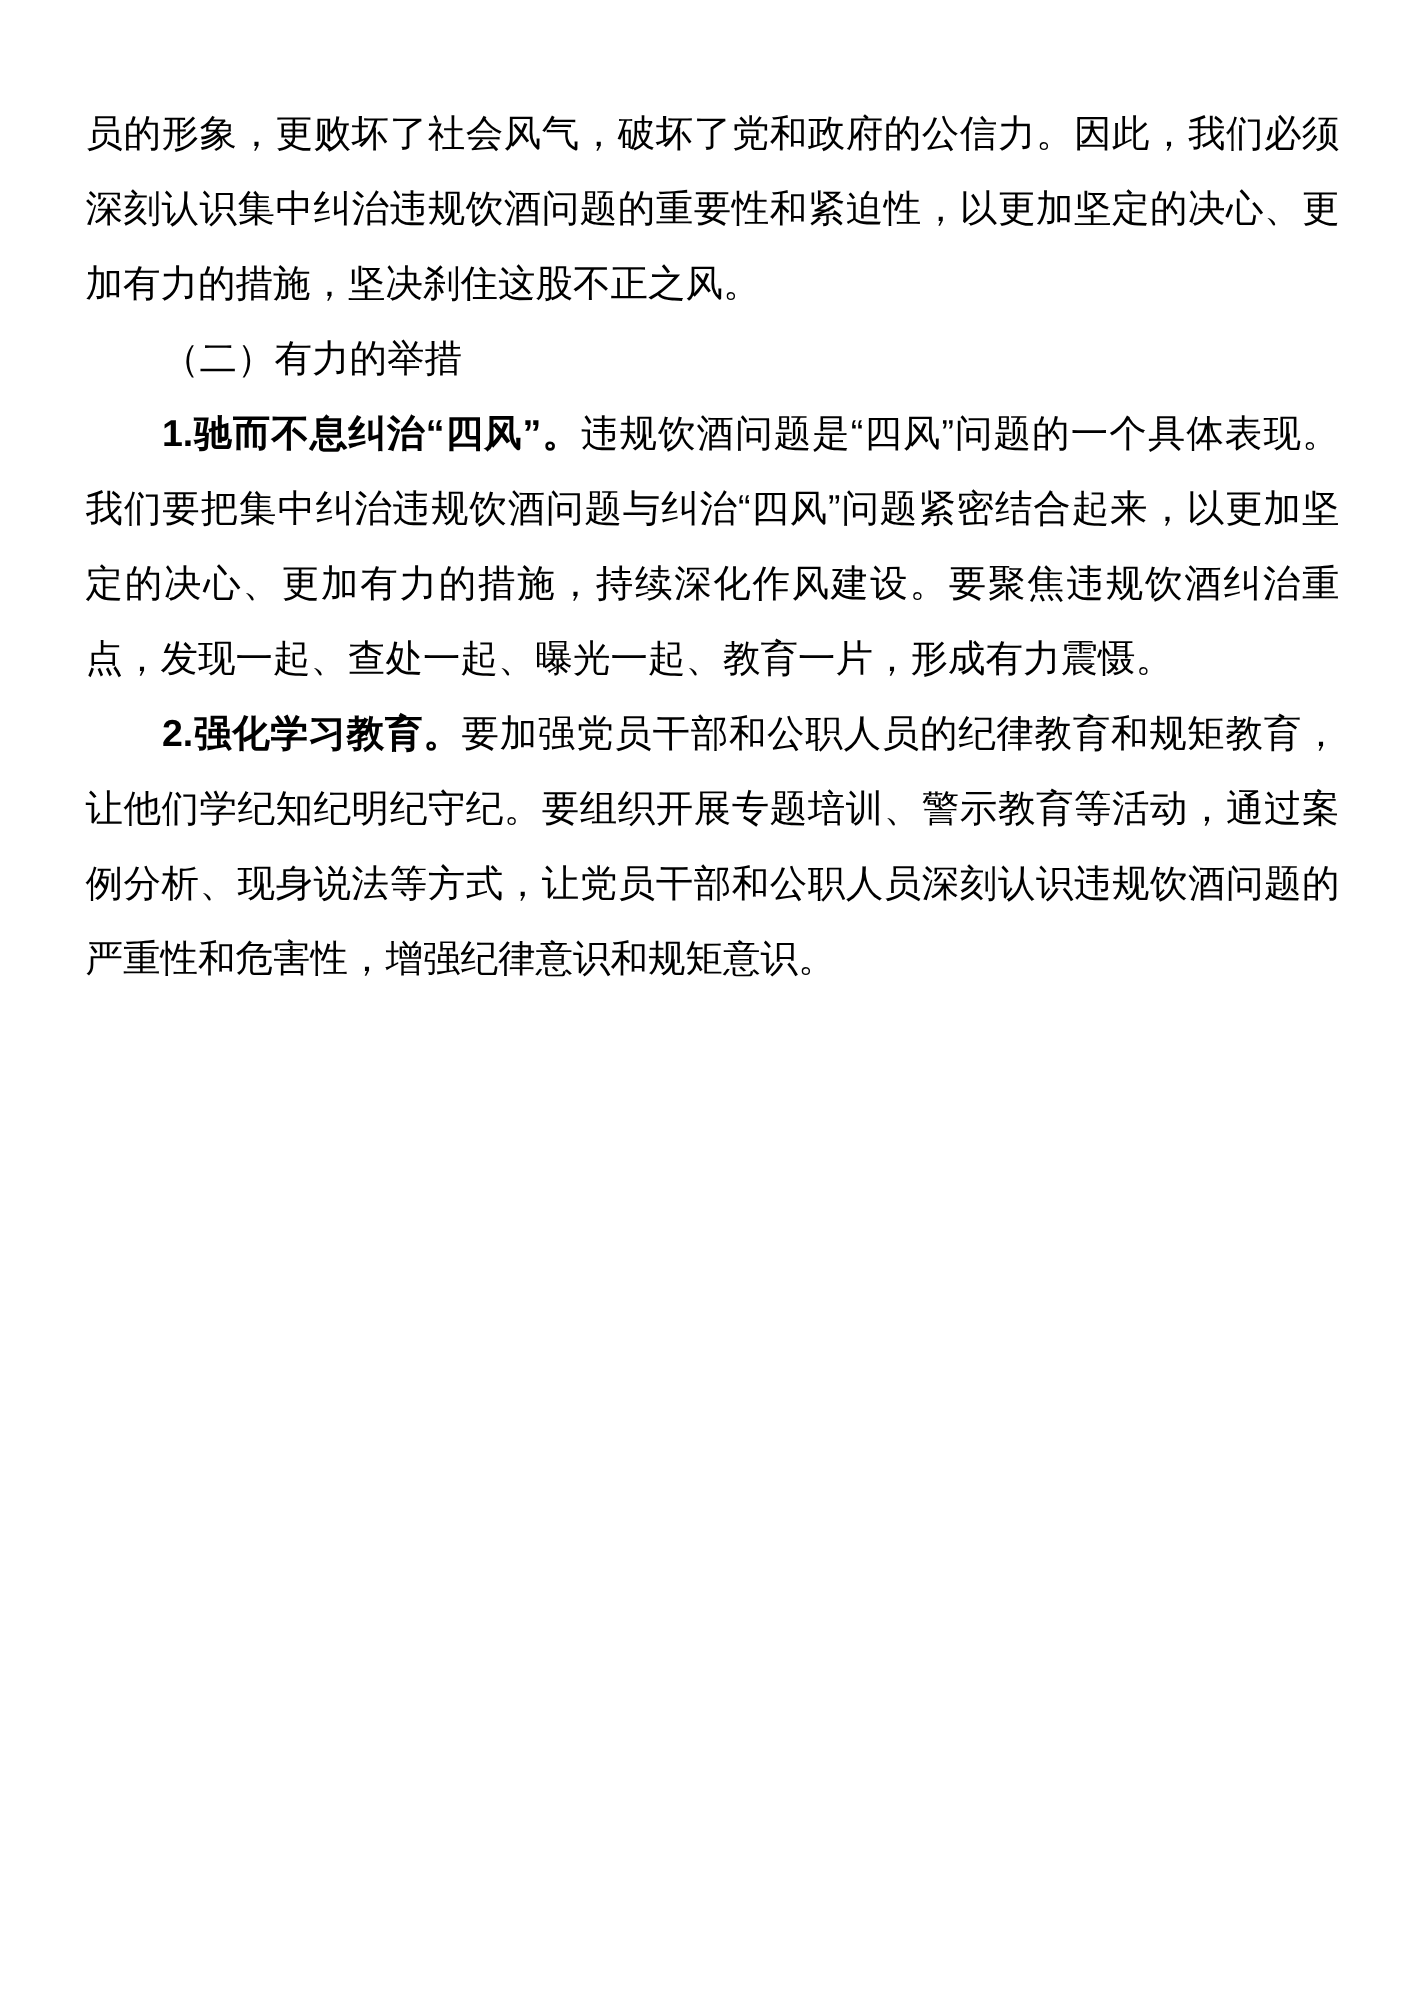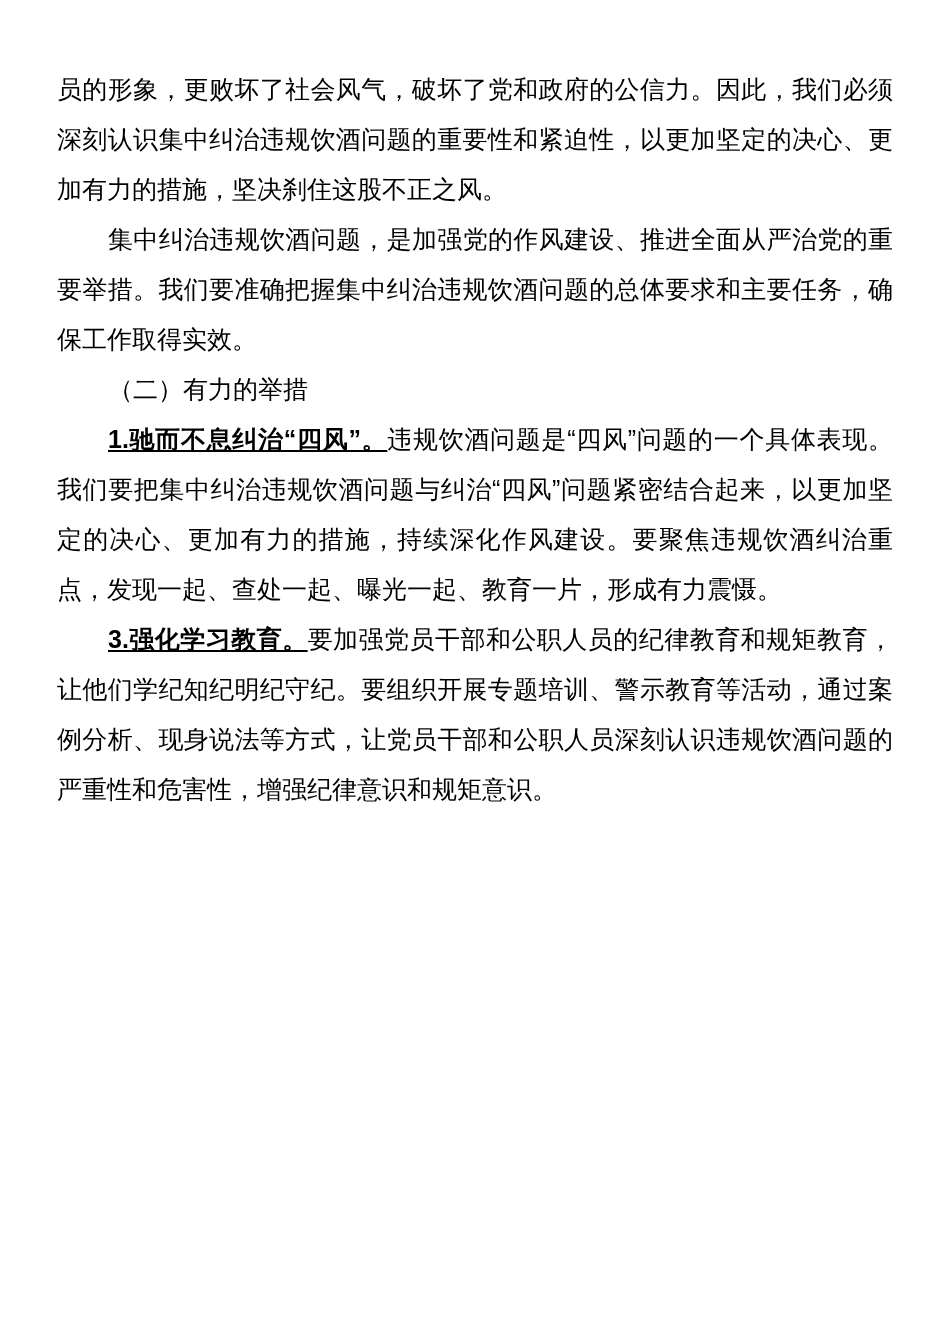--- a/index.html
+++ b/index.html
@@ -29,27 +29,25 @@
     text-align: justify;
     text-justify: inter-character;
     color: #000000;
     font-weight: 400;
   }
   .doc-body p.indent {
     text-indent: 51px;
   }
   .doc-body p strong {
     font-weight: 700;
-    text-decoration: underline;
   }
 </style>
 </head>
 <body>
 
 <div class="page">
   <div class="doc-body">
       <p class="">员的形象，更败坏了社会风气，破坏了党和政府的公信力。因此，我们必须深刻认识集中纠治违规饮酒问题的重要性和紧迫性，以更加坚定的决心、更加有力的措施，坚决刹住这股不正之风。</p>
-      <p class="indent">集中纠治违规饮酒问题，是加强党的作风建设、推进全面从严治党的重要举措。我们要准确把握集中纠治违规饮酒问题的总体要求和主要任务，确保工作取得实效。</p>
       <p class="indent">（二）有力的举措</p>
       <p class="indent"><strong>1.驰而不息纠治“四风”。</strong>违规饮酒问题是“四风”问题的一个具体表现。我们要把集中纠治违规饮酒问题与纠治“四风”问题紧密结合起来，以更加坚定的决心、更加有力的措施，持续深化作风建设。要聚焦违规饮酒纠治重点，发现一起、查处一起、曝光一起、教育一片，形成有力震慑。</p>
-      <p class="indent"><strong>3.强化学习教育。</strong>要加强党员干部和公职人员的纪律教育和规矩教育，让他们学纪知纪明纪守纪。要组织开展专题培训、警示教育等活动，通过案例分析、现身说法等方式，让党员干部和公职人员深刻认识违规饮酒问题的严重性和危害性，增强纪律意识和规矩意识。</p>
+      <p class="indent"><strong>2.强化学习教育。</strong>要加强党员干部和公职人员的纪律教育和规矩教育，让他们学纪知纪明纪守纪。要组织开展专题培训、警示教育等活动，通过案例分析、现身说法等方式，让党员干部和公职人员深刻认识违规饮酒问题的严重性和危害性，增强纪律意识和规矩意识。</p>
     </div>
 </div>
 
 </body></html>

